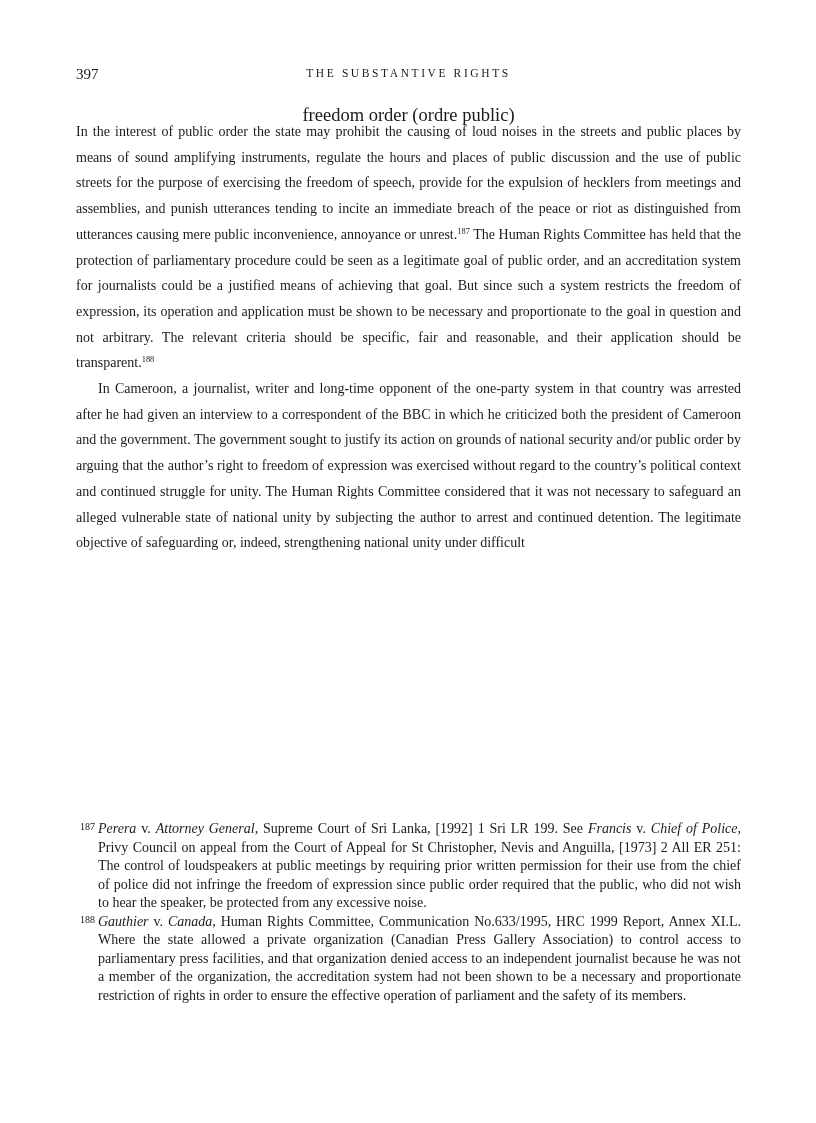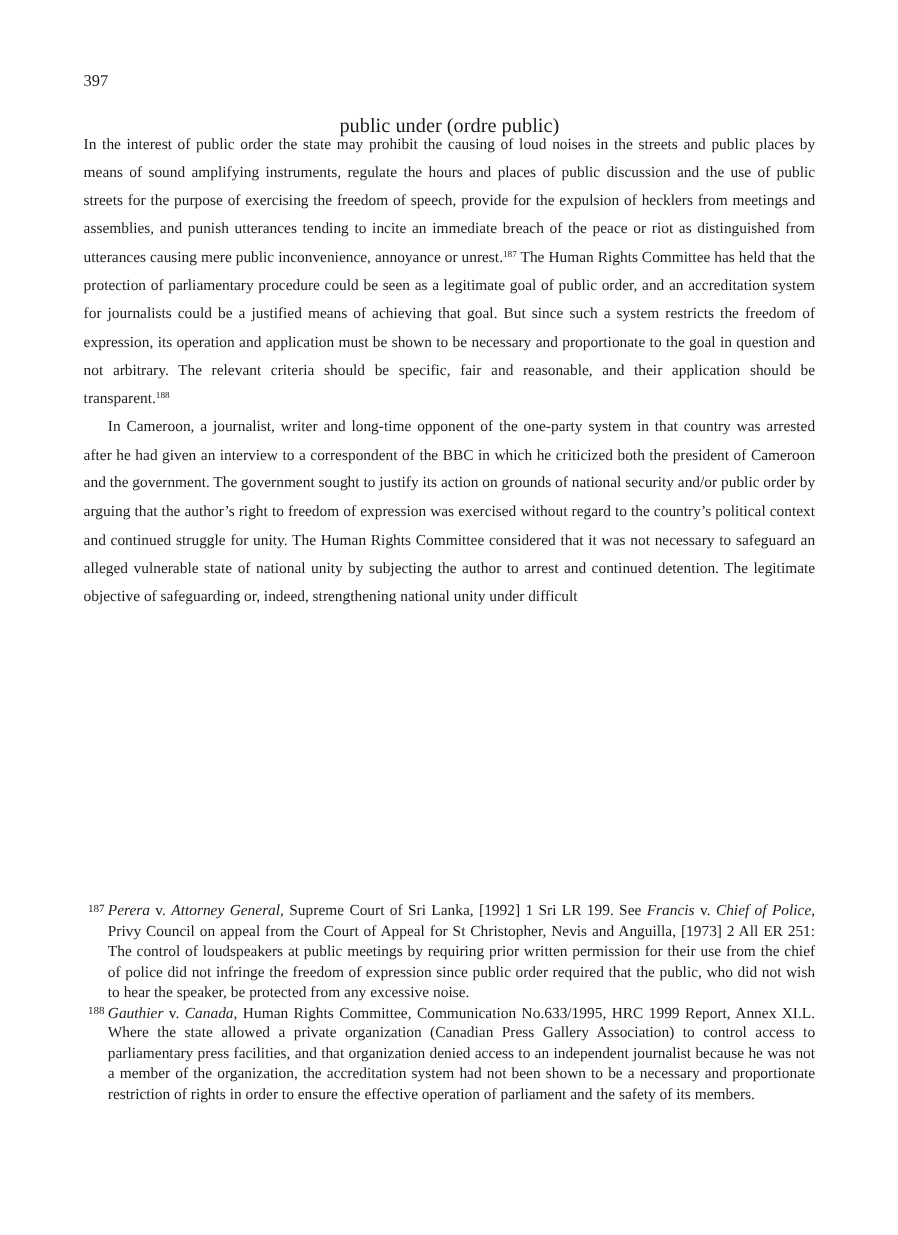--- a/index.html
+++ b/index.html
@@ -96,23 +96,24 @@
   }
   i { font-style: italic; }
 </style>
 </head>
 <body>
 
 <div class="page">
 
   <div class="running-head">
     <span class="page-number">397</span>
+    <span class="running-title">THE SUBSTANTIVE RIGHTS</span>
   </div>
 
-  <div class="section-heading">public under (ordre public)</div>
+  <div class="section-heading">freedom order (ordre public)</div>
 
   <div class="body-text">
     <p><span>In the interest of public order the state may prohibit the causing of loud noises in the streets and public places by means of sound amplifying instruments, regulate the hours and places of public discussion and the use of public streets for the purpose of exercising the freedom of speech, provide for the expulsion of hecklers from meetings and assemblies, and punish utterances tending to incite an immediate breach of the peace or riot as distinguished from utterances causing mere public inconvenience, annoyance or unrest.</span><sup>187</sup><span> The Human Rights Committee has held that the protection of parliamentary procedure could be seen as a legitimate goal of public order, and an accreditation system for journalists could be a justified means of achieving that goal. But since such a system restricts the freedom of expression, its operation and application must be shown to be necessary and proportionate to the goal in question and not arbitrary. The relevant criteria should be specific, fair and reasonable, and their application should be transparent.</span><sup>188</sup></p>
     <p class="indent"><span>In Cameroon, a journalist, writer and long-time opponent of the one-party system in that country was arrested after he had given an interview to a correspondent of the BBC in which he criticized both the president of Cameroon and the government. The government sought to justify its action on grounds of national security and/or public order by arguing that the author’s right to freedom of expression was exercised without regard to the country’s political context and continued struggle for unity. The Human Rights Committee considered that it was not necessary to safeguard an alleged vulnerable state of national unity by subjecting the author to arrest and continued detention. The legitimate objective of safeguarding or, indeed, strengthening national unity under difficult</span></p>
   </div>
 
   <div class="footnotes">
     <p class="footnote">
       <span class="fn-marker">187</span><i>Perera</i><span> v. </span><i>Attorney General,</i><span> Supreme Court of Sri Lanka, [1992] 1 Sri LR 199. See </span><i>Francis</i><span> v. </span><i>Chief of Police,</i><span> Privy Council on appeal from the Court of Appeal for St Christopher, Nevis and Anguilla, [1973] 2 All ER 251: The control of loudspeakers at public meetings by requiring prior written permission for their use from the chief of police did not infringe the freedom of expression since public order required that the public, who did not wish to hear the speaker, be protected from any excessive noise.</span>
     </p>

